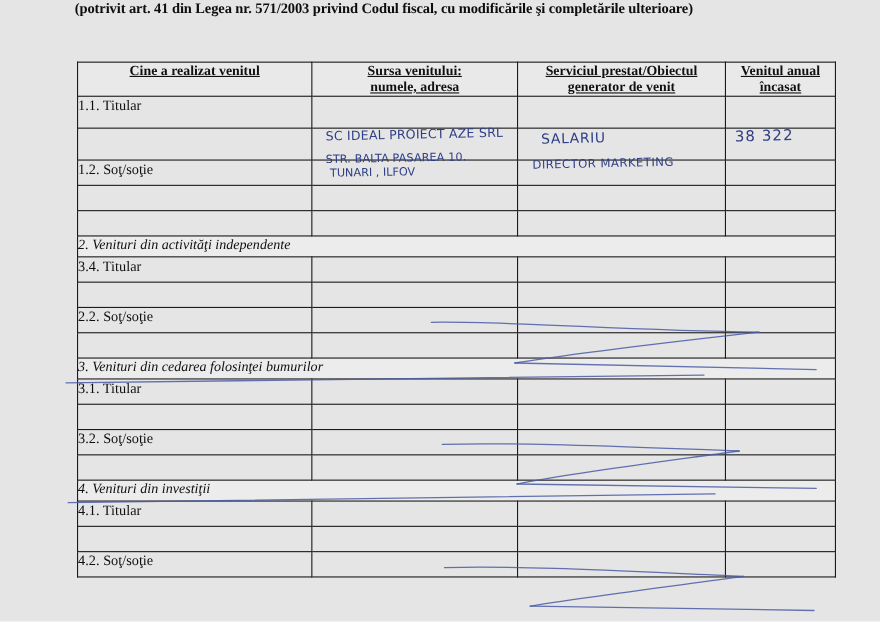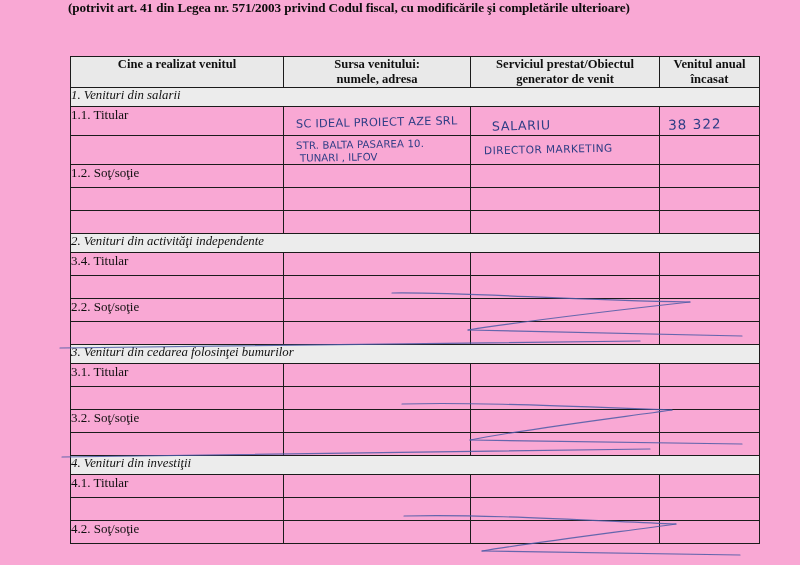--- a/index.html
+++ b/index.html
@@ -12,21 +12,21 @@
     height: 565px;
     position: relative;
     overflow: hidden;
     font-family: "Liberation Serif", serif;
     color: #111;
   }
 
   .page {
     position: absolute;
     inset: 0;
-    background: #f9a8d4;
+    background: #e5e5e5;
     padding-left: 40px;
   }
 
   .legal-line {
     position: absolute;
     left: 68px;
     top: 0px;
     width: 700px;
     font-family: "Liberation Serif", serif;
     font-weight: bold;
@@ -63,20 +63,21 @@
   }
   thead th {
     background: #e9e9e9;
     font-family: "Liberation Serif", serif;
     font-weight: bold;
     font-size: 12.6px;
     text-align: center;
     line-height: 15px;
     padding: 5px 4px 6px 4px;
     color: #101010;
+    text-decoration: underline;
   }
   .col1 { width: 212px; }
   .col2 { width: 186px; }
   .col3 { width: 188px; text-align: center; }
   .col4 { width: 99px; }
 
   td.section {
     background: #ececec;
     font-style: italic;
     font-size: 12.8px;
@@ -177,23 +178,20 @@
           <div>generator de venit</div>
         </th>
         <th class="col4">
           <div>Venitul anual</div>
           <div>încasat</div>
         </th>
       </tr>
     </thead>
     <tbody>
 
-      <tr>
-        <td class="section" colspan="4">1. Venituri din salarii</td>
-      </tr>
       <tr class="tall">
         <td class="label">1.1. Titular</td>
         <td class="cell"></td>
         <td class="cell"></td>
         <td class="cell"></td>
       </tr>
       <tr class="tall">
         <td class="label"></td>
         <td class="cell"></td>
         <td class="cell"></td>

